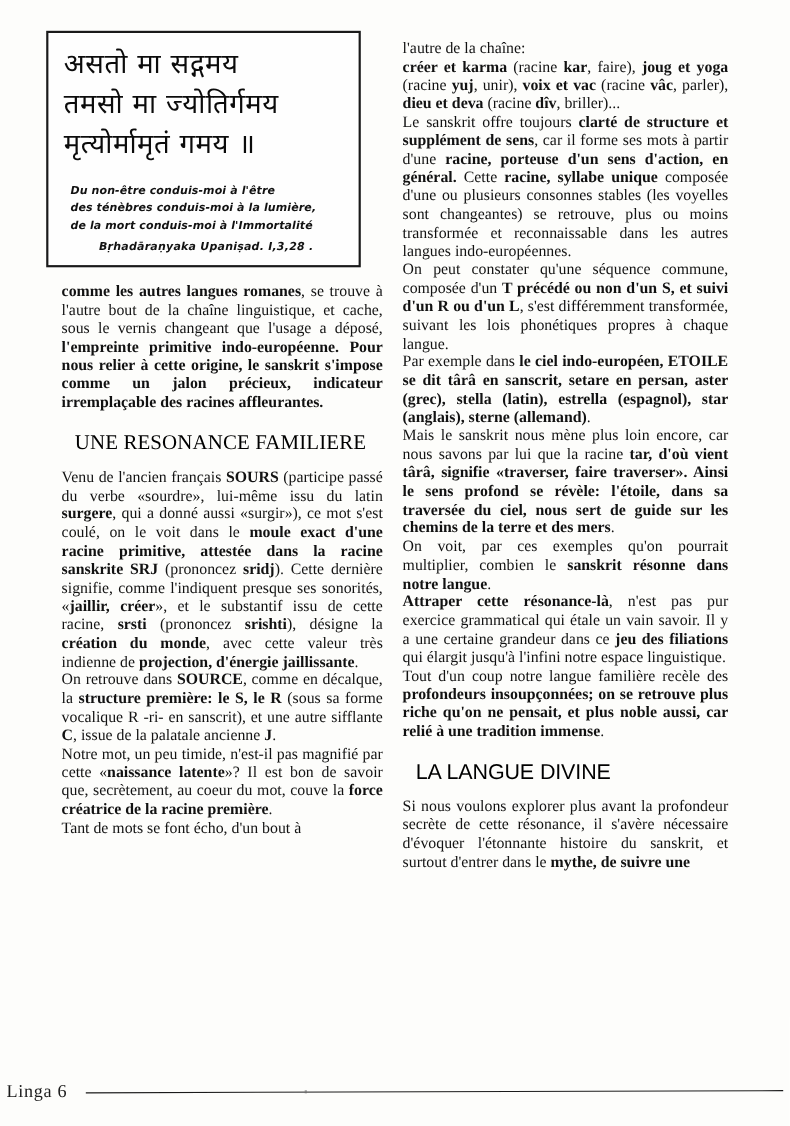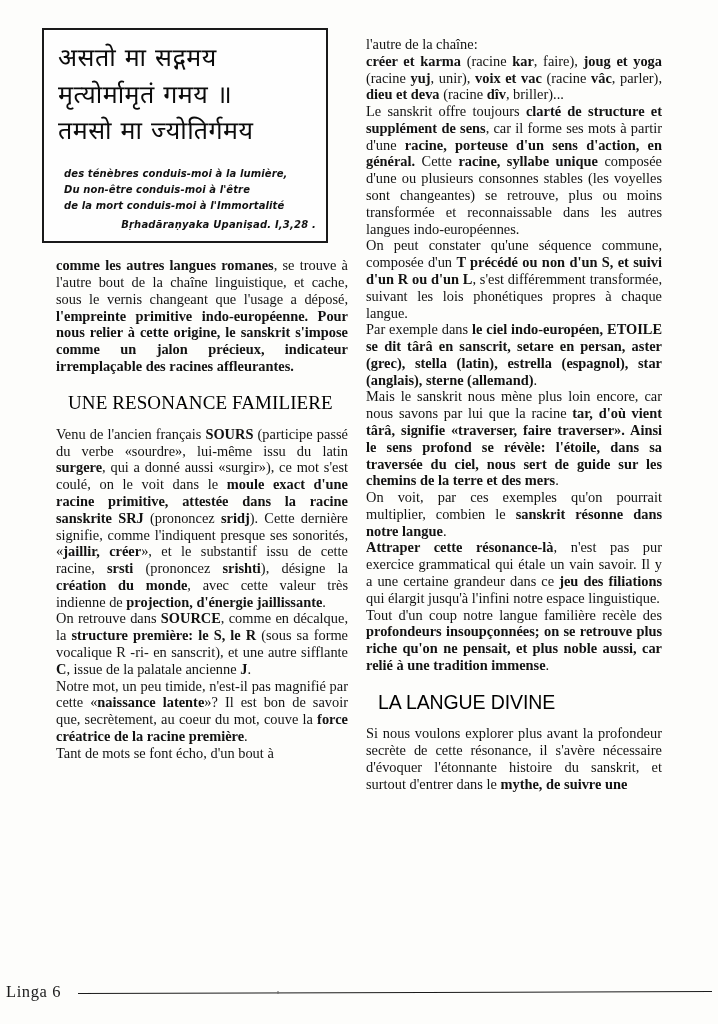--- a/index.html
+++ b/index.html
@@ -34,21 +34,21 @@
     position: absolute;
     left: 366px;
     top: 36px;
     width: 296px;
   }
 
   
   .epigraph-box {
     border: 2px solid #1a1a1a;
     box-shadow: 0 0 0 1px #ffffff inset;
-    padding: 8px 6px 6px 6px;
+    padding: 8px 22px 6px 6px;
     margin-bottom: 14px;
     background: #fefefe;
     width: 286px;
     box-sizing: border-box;
     margin-left: -14px;
   }
   .devanagari {
     font-family: "DejaVu Sans", sans-serif;
     font-size: 25px;
     line-height: 1.42;
@@ -68,21 +68,20 @@
     line-height: 1.62;
     color: #121212;
     padding: 10px 4px 2px 14px;
     letter-spacing: 0.1px;
   }
   .handwriting .hw-line { white-space: nowrap; }
   .handwriting .hw-source {
     padding-left: 26px;
     margin-top: 3px;
     letter-spacing: 0.2px;
-    text-align: right;
   }
 
   
   p.body {
     margin: 0 0 0 0;
     font-size: 14.4px;
     line-height: 1.165;
     text-align: justify;
     text-justify: inter-word;
     hyphens: manual;
@@ -144,26 +143,26 @@
 </head>
 <body>
 
 <div class="page">
 
   <div class="col-left">
 
     <div class="epigraph-box">
       <div class="devanagari">
         <div>असतो मा सद्गमय</div>
+        <div>तमसो मा ज्योतिर्गमय</div>
         <div>मृत्योर्मामृतं गमय ॥</div>
-        <div>तमसो मा ज्योतिर्गमय</div>
       </div>
       <div class="handwriting">
+        <div class="hw-line">Du  non-être conduis-moi à l'être</div>
         <div class="hw-line">des ténèbres conduis-moi à la lumière,</div>
-        <div class="hw-line">Du  non-être conduis-moi à l'être</div>
         <div class="hw-line">de la mort conduis-moi à l'Immortalité</div>
         <div class="hw-line hw-source">Bṛhadāraṇyaka Upaniṣad. I,3,28 .</div>
       </div>
     </div>
 
     <p class="body"><b>comme les autres langues romanes</b><span>, se trouve à l'autre bout de la chaîne linguistique, et cache, sous le vernis changeant que l'usage a déposé, </span><b>l'empreinte primitive indo-européenne. Pour nous relier à cette origine, le sanskrit s'impose comme un jalon précieux, indicateur irremplaçable des racines affleurantes.</b></p>
 
 
     <h2 class="section">UNE RESONANCE FAMILIERE</h2>
 

